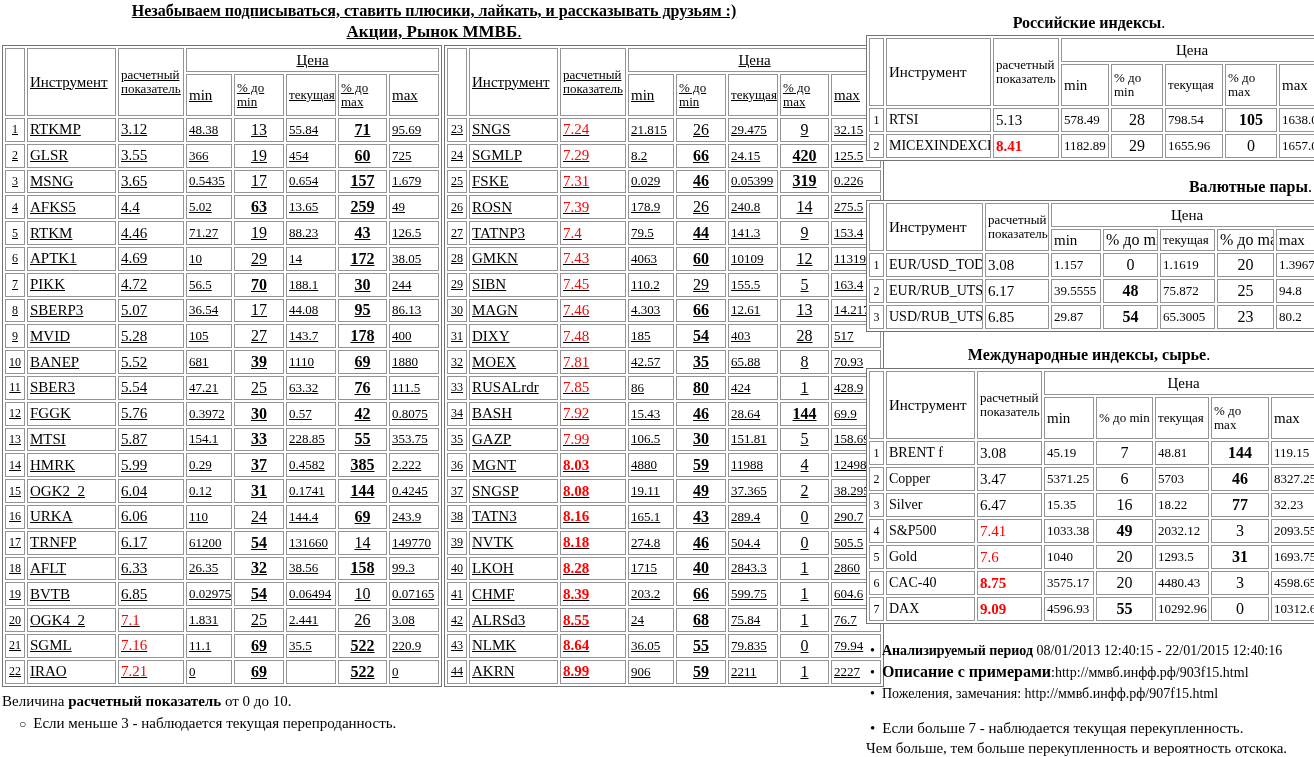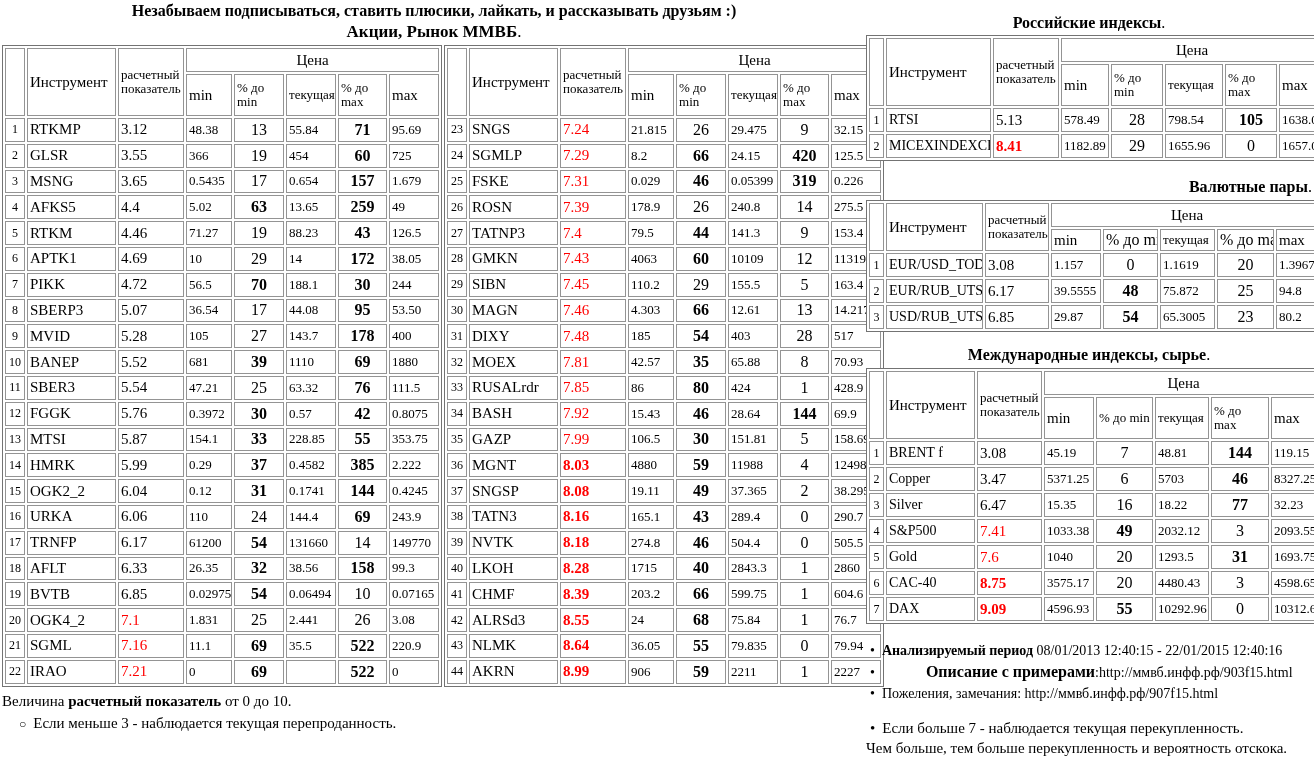--- a/index.html
+++ b/index.html
@@ -1,21 +1,21 @@
 <!DOCTYPE html>
 <html><head>
 <meta charset="utf-8">
 <style>
   html,body{margin:0;padding:0;}
   body{width:1314px;height:757px;position:relative;background:#ffffff;color:#000;
        font-family:"Liberation Serif","DejaVu Serif",serif;overflow:hidden;}
   .b{font-weight:bold;}
   .red{color:#ff0000;}
   .bold{font-weight:bold;}
-  .main-left{position:absolute;left:2px;top:0;width:864px;}
+  .main-left{position:absolute;left:2px;top:0;width:864px;text-decoration:underline;}
   .hdr1{font-weight:bold;font-size:16px;text-align:center;margin:2px 0 0 0;}
   .hdr2{font-size:17px;text-align:center;margin:2px 0 3px 0;}
   .tables-row{display:flex;align-items:flex-start;gap:2px;}
   .datatable{border-collapse:separate;border-spacing:2px;border:1px solid #737373;
              table-layout:fixed;background:#fff;}
   .datatable td{border:1px solid #949494;vertical-align:middle;padding:1px 2px;
                 overflow:hidden;white-space:nowrap;}
   .datatable td.h-blank{padding:0;}
   .h-instr{font-size:15px;}
   .h-ind{font-size:13px;white-space:normal !important;line-height:14px;}
@@ -36,21 +36,21 @@
   .right-panel{position:absolute;left:866px;top:0;width:446px;}
   .rtitle{text-align:center;font-size:16px;}
   .rtitle1{margin:14px 0 3px 0;}
   .rtitle2{margin:17px 0 4px 0;text-align:right;}
   .rtitle3{margin:14px 0 4px 0;}
   .right-notes{margin-top:16px;margin-left:0px;font-size:14px;line-height:21px;}
   .rn-group2{margin-top:14px;font-size:15px;line-height:20px;}
   .rn-line{padding-left:4px;}
   .rn-cont{padding-left:0px;}
   .bullet{display:inline-block;margin-right:7px;}
-  .biglabel{font-size:16px;margin-left:44px;}
+  .biglabel{font-size:16px;}
   .left-notes{position:absolute;left:2px;top:690px;font-size:15px;line-height:22px;}
   .ln-bullet-line{padding-left:17px;}
   .ln-cont{padding-left:32px;}
   .bullet-circle{display:inline-block;margin-right:7px;font-size:12px;}
 </style>
 </head>
 <body>
 
 <div class="main-left">
   <div class="hdr1">Незабываем подписываться, ставить плюсики, лайкать, и рассказывать друзьям :)</div>
@@ -153,21 +153,21 @@
               <td class="c-max dr">244</td>
             </tr>
             <tr>
               <td class="c-num dr">8</td>
               <td class="c-instr dr">SBERP3</td>
               <td class="c-ind dr">5.07</td>
               <td class="c-min dr">36.54</td>
               <td class="c-pct dr">17</td>
               <td class="c-cur dr">44.08</td>
               <td class="c-pct dr bold">95</td>
-              <td class="c-max dr">53.50</td>
+              <td class="c-max dr">86.13</td>
             </tr>
             <tr>
               <td class="c-num dr">9</td>
               <td class="c-instr dr">MVID</td>
               <td class="c-ind dr">5.28</td>
               <td class="c-min dr">105</td>
               <td class="c-pct dr">27</td>
               <td class="c-cur dr">143.7</td>
               <td class="c-pct dr bold">178</td>
               <td class="c-max dr">400</td>

